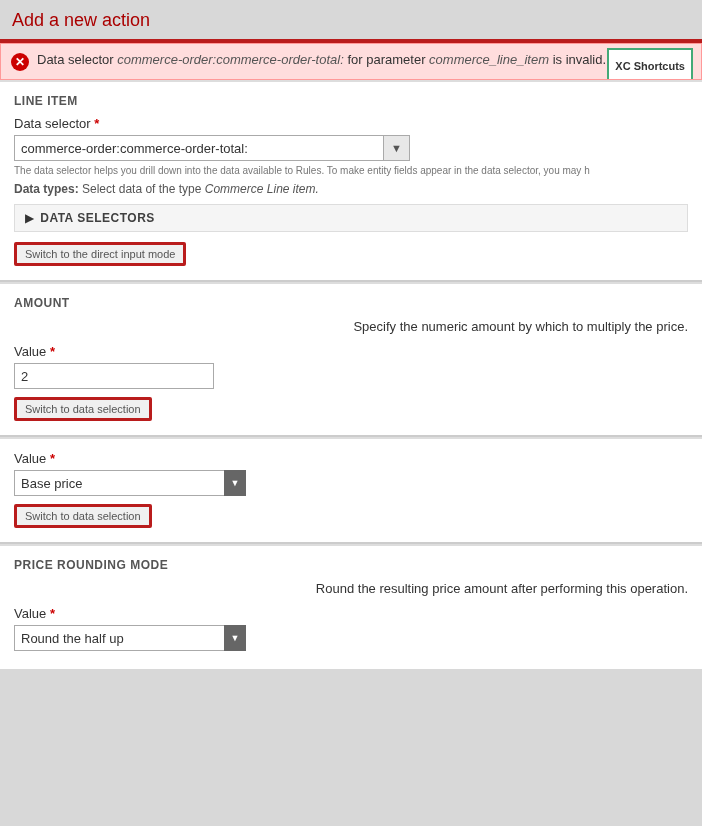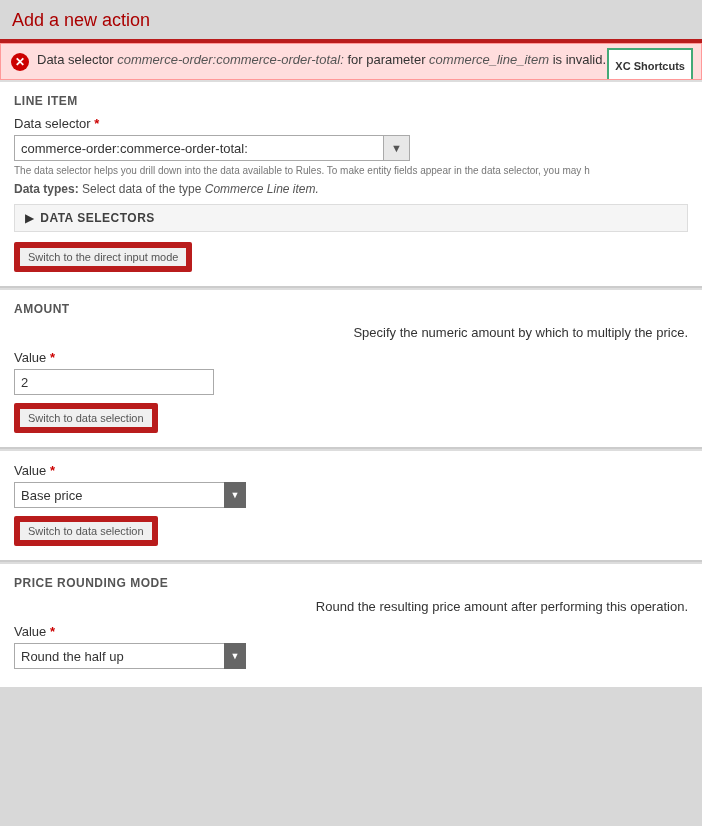--- a/index.html
+++ b/index.html
@@ -148,21 +148,21 @@
       font-size: 12px;
     }
     .data-selectors-row .label {
       color: #404040;
       font-weight: bold;
       font-size: 12px;
       letter-spacing: 0.5px;
       text-transform: uppercase;
     }
     .switch-btn {
-      border: 6px solid #b91c1c;
+      border: 3px solid #b91c1c;
       background: #f0f0f0;
       color: #555;
       font-size: 11px;
       padding: 3px 8px;
       cursor: pointer;
       border-radius: 2px;
       display: inline-block;
     }
     .section-desc {
       font-size: 13px;

